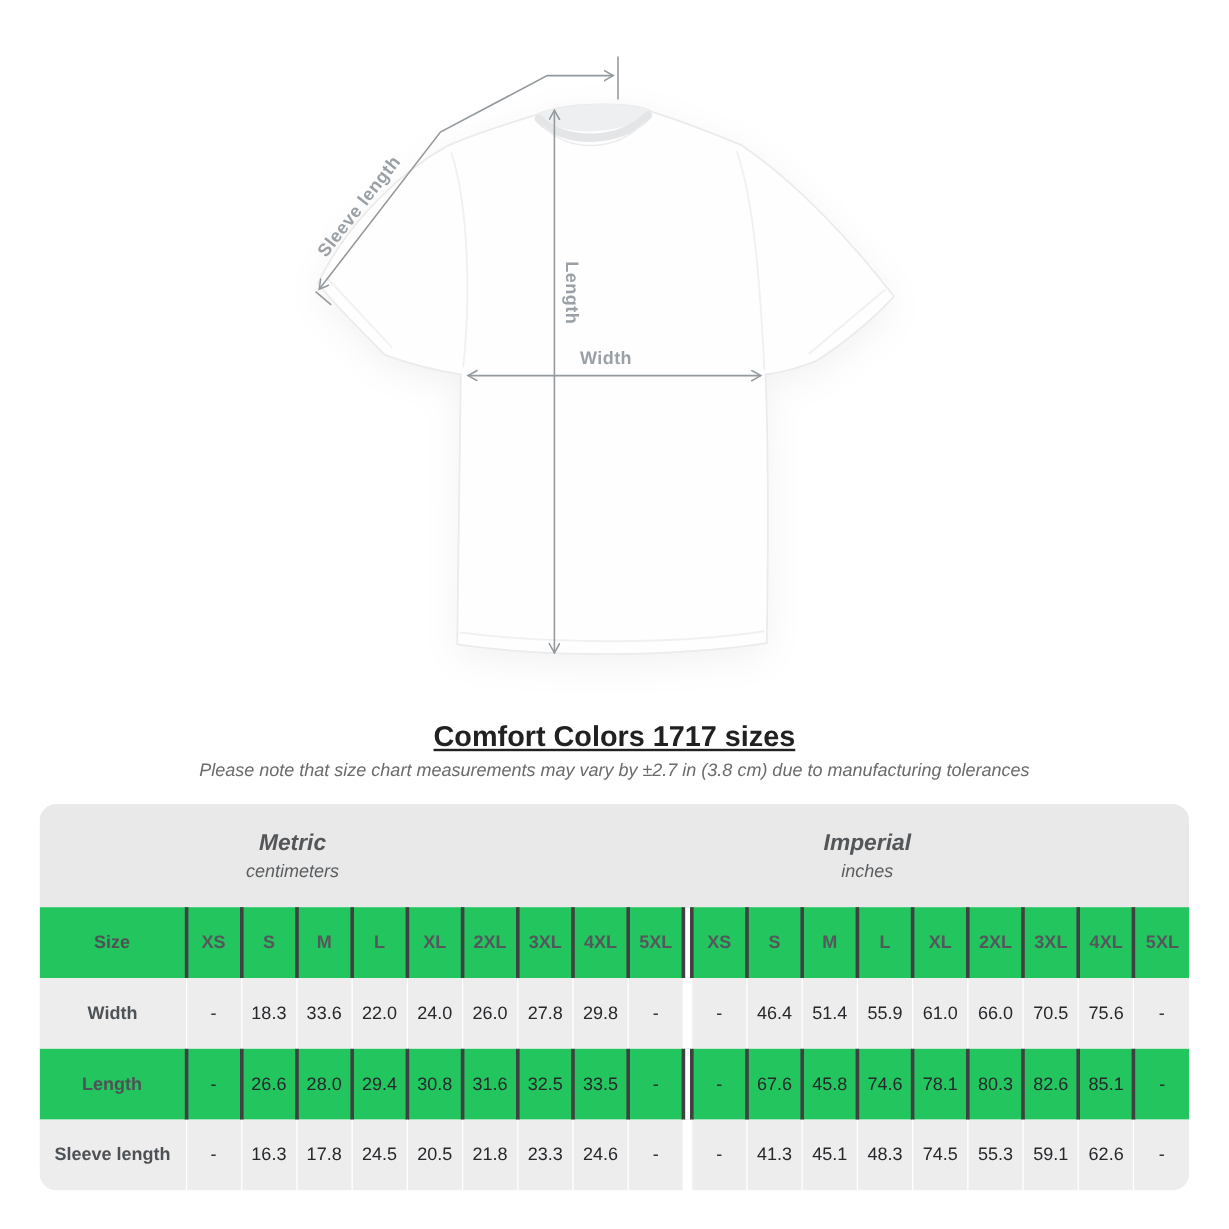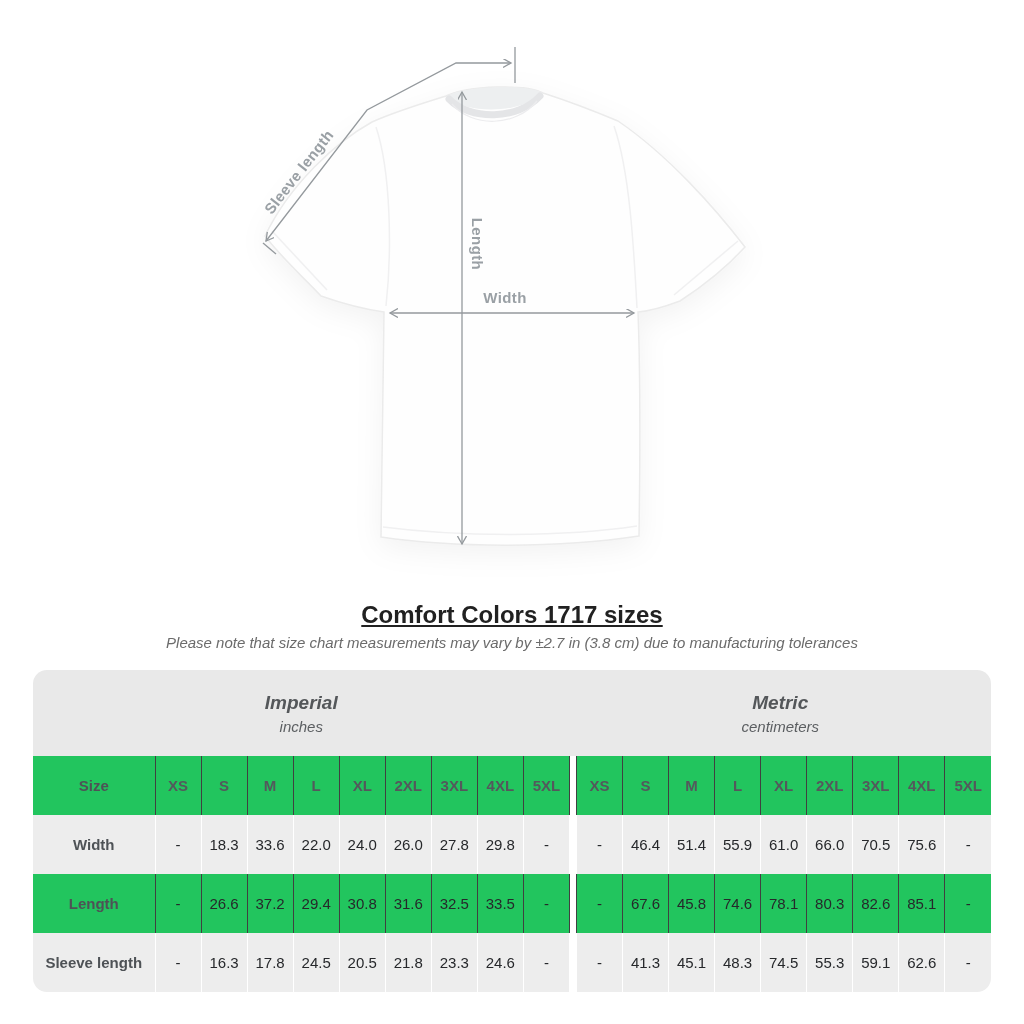--- a/index.html
+++ b/index.html
@@ -31,21 +31,21 @@
 
   table.size-table { width:100%; border-collapse:collapse; table-layout:fixed; }
   table.size-table col.label-col { width:122px; }
   table.size-table col.gap-col { width:7px; }
   table.size-table tr { height:59px; }
   table.size-table th, table.size-table td { text-align:center; vertical-align:middle; padding:0; }
   th.size-head, td.row-label { font-size:15px; font-weight:bold; color:#4e5256; }
   th.size-cell { font-size:15px; font-weight:bold; color:#54585c; }
   td.value-cell { font-size:15px; font-weight:normal; color:#26282b; }
   tr.row-white { background:#22c55e; }
-  tr.row-white th + th, tr.row-white td + td { border-left:1px solid #404040; }
+  tr.row-white th + th, tr.row-white td + td { border-left:3px solid #404040; }
   tr.row-gray { background:#ededed; }
   tr.row-gray td + td { border-left:1px solid #ffffff; }
   td.gap-cell, th.gap-cell { background:#ffffff; }
 </style>
 </head>
 <body>
 
 <div class="page">
 
   <svg class="diagram-svg" width="1024" height="580" viewBox="0 0 1024 580">
@@ -92,27 +92,27 @@
     <text class="measure-label" x="472" y="244" text-anchor="middle" transform="rotate(90 472 244)">Length</text>
     <text class="measure-label" x="505" y="303" text-anchor="middle">Width</text>
   </svg>
 
   <div class="page-title">Comfort Colors 1717 sizes</div>
   <div class="page-note">Please note that size chart measurements may vary by ±2.7 in (3.8 cm) due to manufacturing tolerances</div>
 
   <div class="size-table-wrap">
 
     <div class="unit-band">
+      <div class="unit-group right">
+        <div class="unit-name">Metric</div>
+        <div class="unit-sub">centimeters</div>
+      </div>
       <div class="unit-group left">
         <div class="unit-name">Imperial</div>
         <div class="unit-sub">inches</div>
-      </div>
-      <div class="unit-group right">
-        <div class="unit-name">Metric</div>
-        <div class="unit-sub">centimeters</div>
       </div>
     </div>
 
     <table class="size-table">
       <colgroup>
         <col class="label-col">
         <col>
           <col>
           <col>
           <col>
@@ -177,21 +177,21 @@
         <td class="value-cell">66.0</td>
         <td class="value-cell">70.5</td>
         <td class="value-cell">75.6</td>
         <td class="value-cell">-</td>
       </tr>
 
       <tr class="row-white">
         <td class="row-label">Length</td>
         <td class="value-cell">-</td>
         <td class="value-cell">26.6</td>
-        <td class="value-cell">37.2</td>
+        <td class="value-cell">28.0</td>
         <td class="value-cell">29.4</td>
         <td class="value-cell">30.8</td>
         <td class="value-cell">31.6</td>
         <td class="value-cell">32.5</td>
         <td class="value-cell">33.5</td>
         <td class="value-cell">-</td>
         <td class="gap-cell"></td>
         <td class="value-cell">-</td>
         <td class="value-cell">67.6</td>
         <td class="value-cell">45.8</td>

